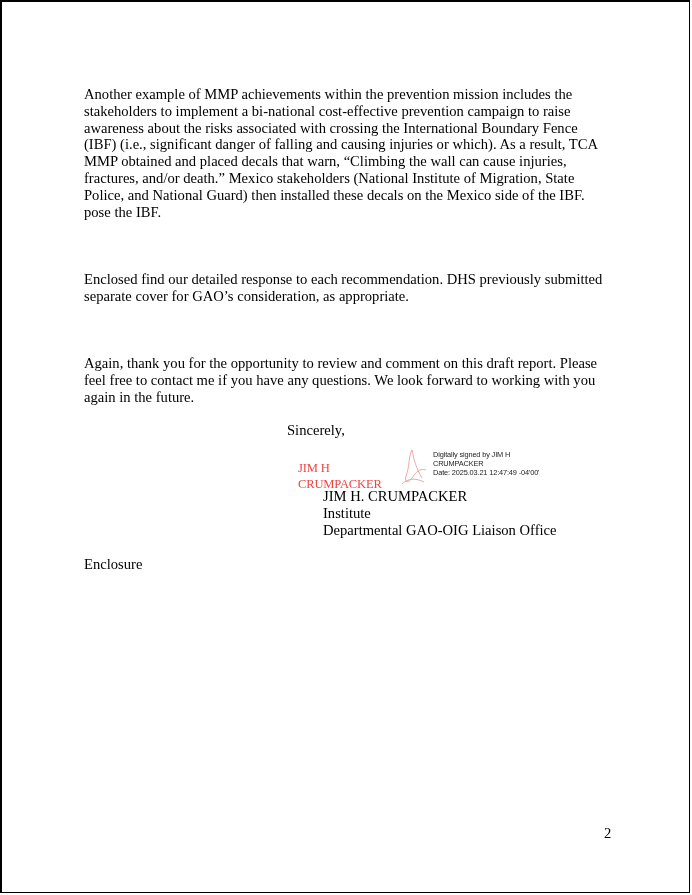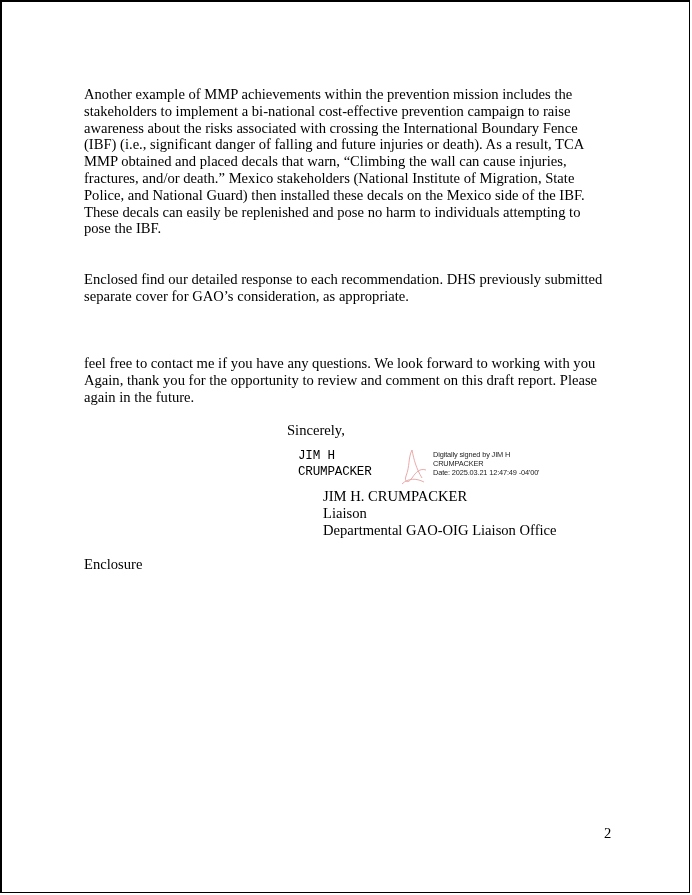--- a/index.html
+++ b/index.html
@@ -22,23 +22,23 @@
     position: absolute; left: 82px; width: 540px;
     margin: 0;
   }
   .para .line { display: block; white-space: nowrap; }
   #p1 { top: 84px; }
   #p2 { top: 269px; }
   #p3 { top: 353px; }
   .closing { position: absolute; left: 285px; top: 420px; }
   .sig-block { position: absolute; left: 296px; top: 446px; width: 240px; height: 36px; }
   .sig-name {
-    position: absolute; left: 0; top: 0;
-    font-family: Liberation Mono, monospace;
-    font-size: 12.6px; line-height: 16px; color: #000000;
+    position: absolute; left: 0; top: 12px;
+    font-family: Liberation Serif, serif;
+    font-size: 12.6px; line-height: 16px; color: #ef4444;
     letter-spacing: -0.2px;
   }
   .sig-name .line { display: block; white-space: nowrap; }
   .sig-mark {
     position: absolute; left: 100px; top: 0px; width: 30px; height: 40px;
   }
   .sig-details {
     position: absolute; left: 115px; top: 2px;
     font-family: "Liberation Sans", sans-serif;
     font-size: 7.4px; line-height: 9.2px; color: #222;
@@ -53,36 +53,35 @@
 </style>
 </head>
 <body>
 
 <div class="page">
 
   <div class="para txt" id="p1">
     <span class="line">Another example of MMP achievements within the prevention mission includes the</span>
     <span class="line">stakeholders to implement a bi-national cost-effective prevention campaign to raise</span>
     <span class="line">awareness about the risks associated with crossing the International Boundary Fence</span>
-    <span class="line">(IBF) (i.e., significant danger of falling and future injuries or death).  As a result, TCA</span>
+    <span class="line">(IBF) (i.e., significant danger of falling and causing injuries or which).  As a result, TCA</span>
     <span class="line">MMP obtained and placed decals that warn, “Climbing the wall can cause injuries,</span>
     <span class="line">fractures, and/or death.”  Mexico stakeholders (National Institute of Migration, State</span>
     <span class="line">Police, and National Guard) then installed these decals on the Mexico side of the IBF.</span>
-    <span class="line">These decals can easily be replenished and pose no harm to individuals attempting to</span>
     <span class="line">pose the IBF.</span>
   </div>
 
   <div class="para txt" id="p2">
     <span class="line">Enclosed find our detailed response to each recommendation.  DHS previously submitted</span>
     <span class="line">separate cover for GAO’s consideration, as appropriate.</span>
   </div>
 
   <div class="para txt" id="p3">
+    <span class="line">Again, thank you for the opportunity to review and comment on this draft report.  Please</span>
     <span class="line">feel free to contact me if you have any questions.  We look forward to working with you</span>
-    <span class="line">Again, thank you for the opportunity to review and comment on this draft report.  Please</span>
     <span class="line">again in the future.</span>
   </div>
 
   <div class="closing txt">Sincerely,</div>
 
   <div class="sig-block">
     <div class="sig-name">
       <span class="line">JIM H</span>
       <span class="line">CRUMPACKER</span>
     </div>
@@ -91,20 +90,20 @@
     </svg>
     <div class="sig-details">
       <span class="line">Digitally signed by JIM H</span>
       <span class="line">CRUMPACKER</span>
       <span class="line">Date: 2025.03.21 12:47:49 -04'00'</span>
     </div>
   </div>
 
   <div class="signer txt">
     <span class="line">JIM H. CRUMPACKER</span>
-    <span class="line">Liaison</span>
+    <span class="line">Institute</span>
     <span class="line">Departmental GAO-OIG Liaison Office</span>
   </div>
 
   <div class="enclosure txt">Enclosure</div>
 
   <div class="page-number txt">2</div>
 </div>
 
 </body></html>

